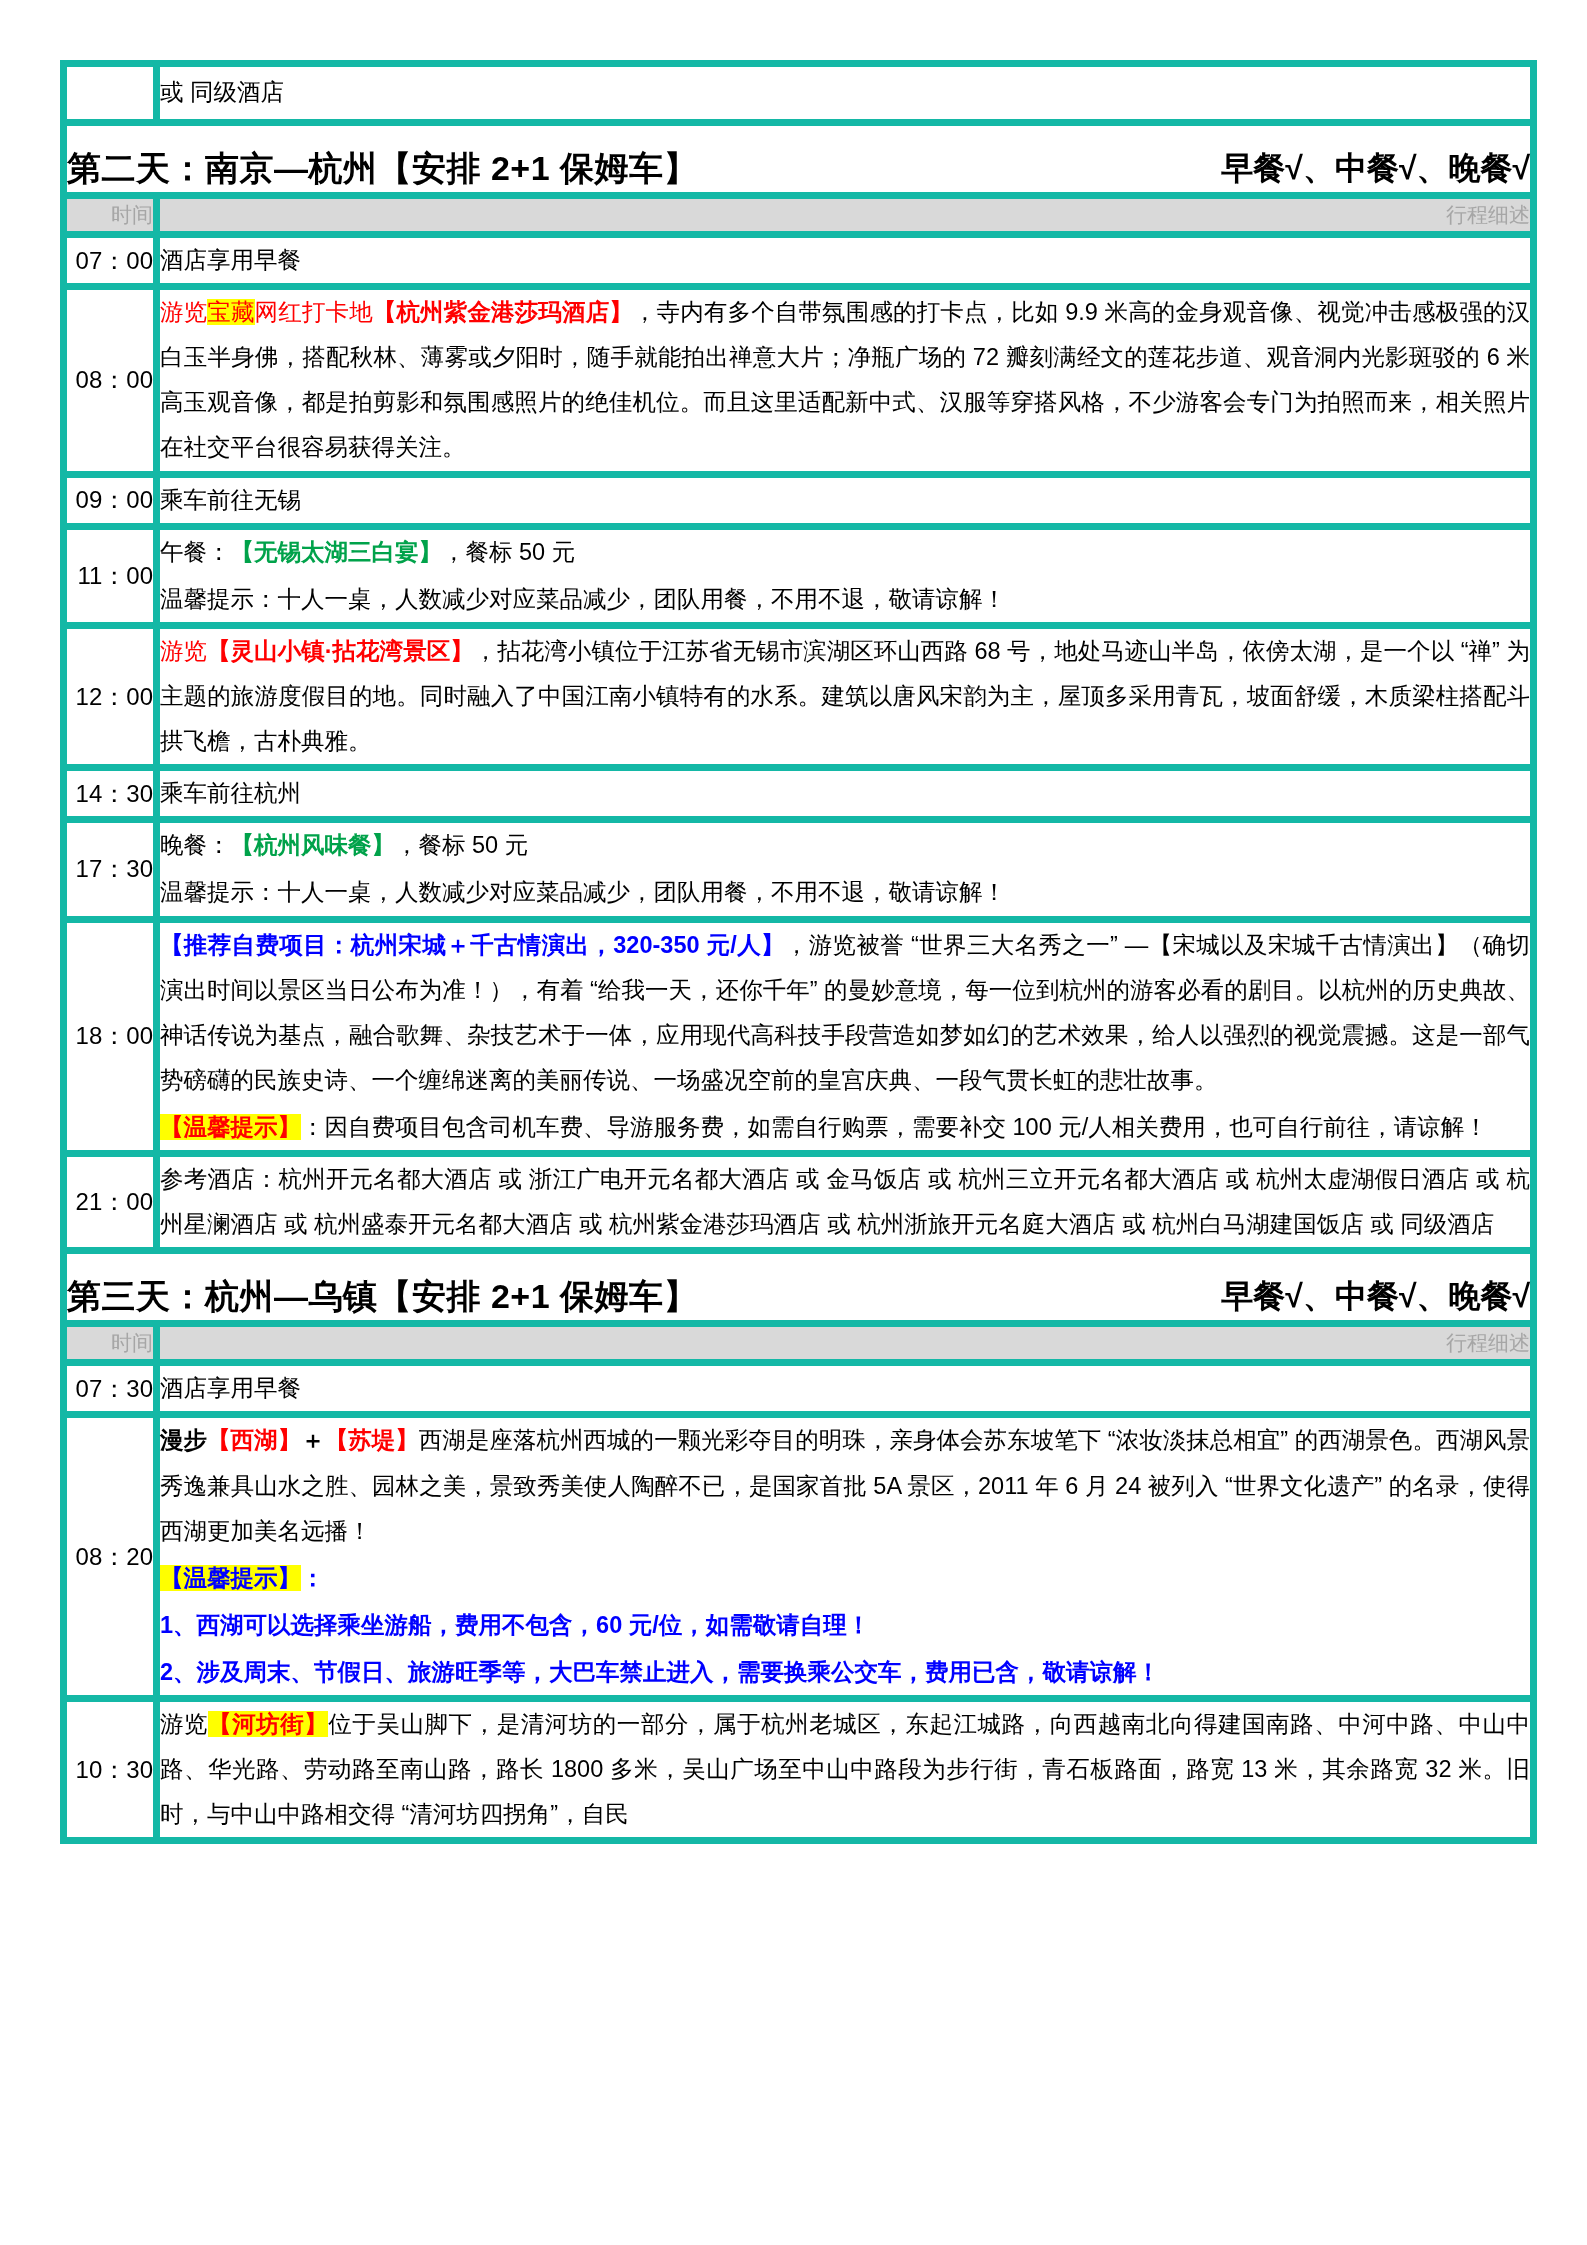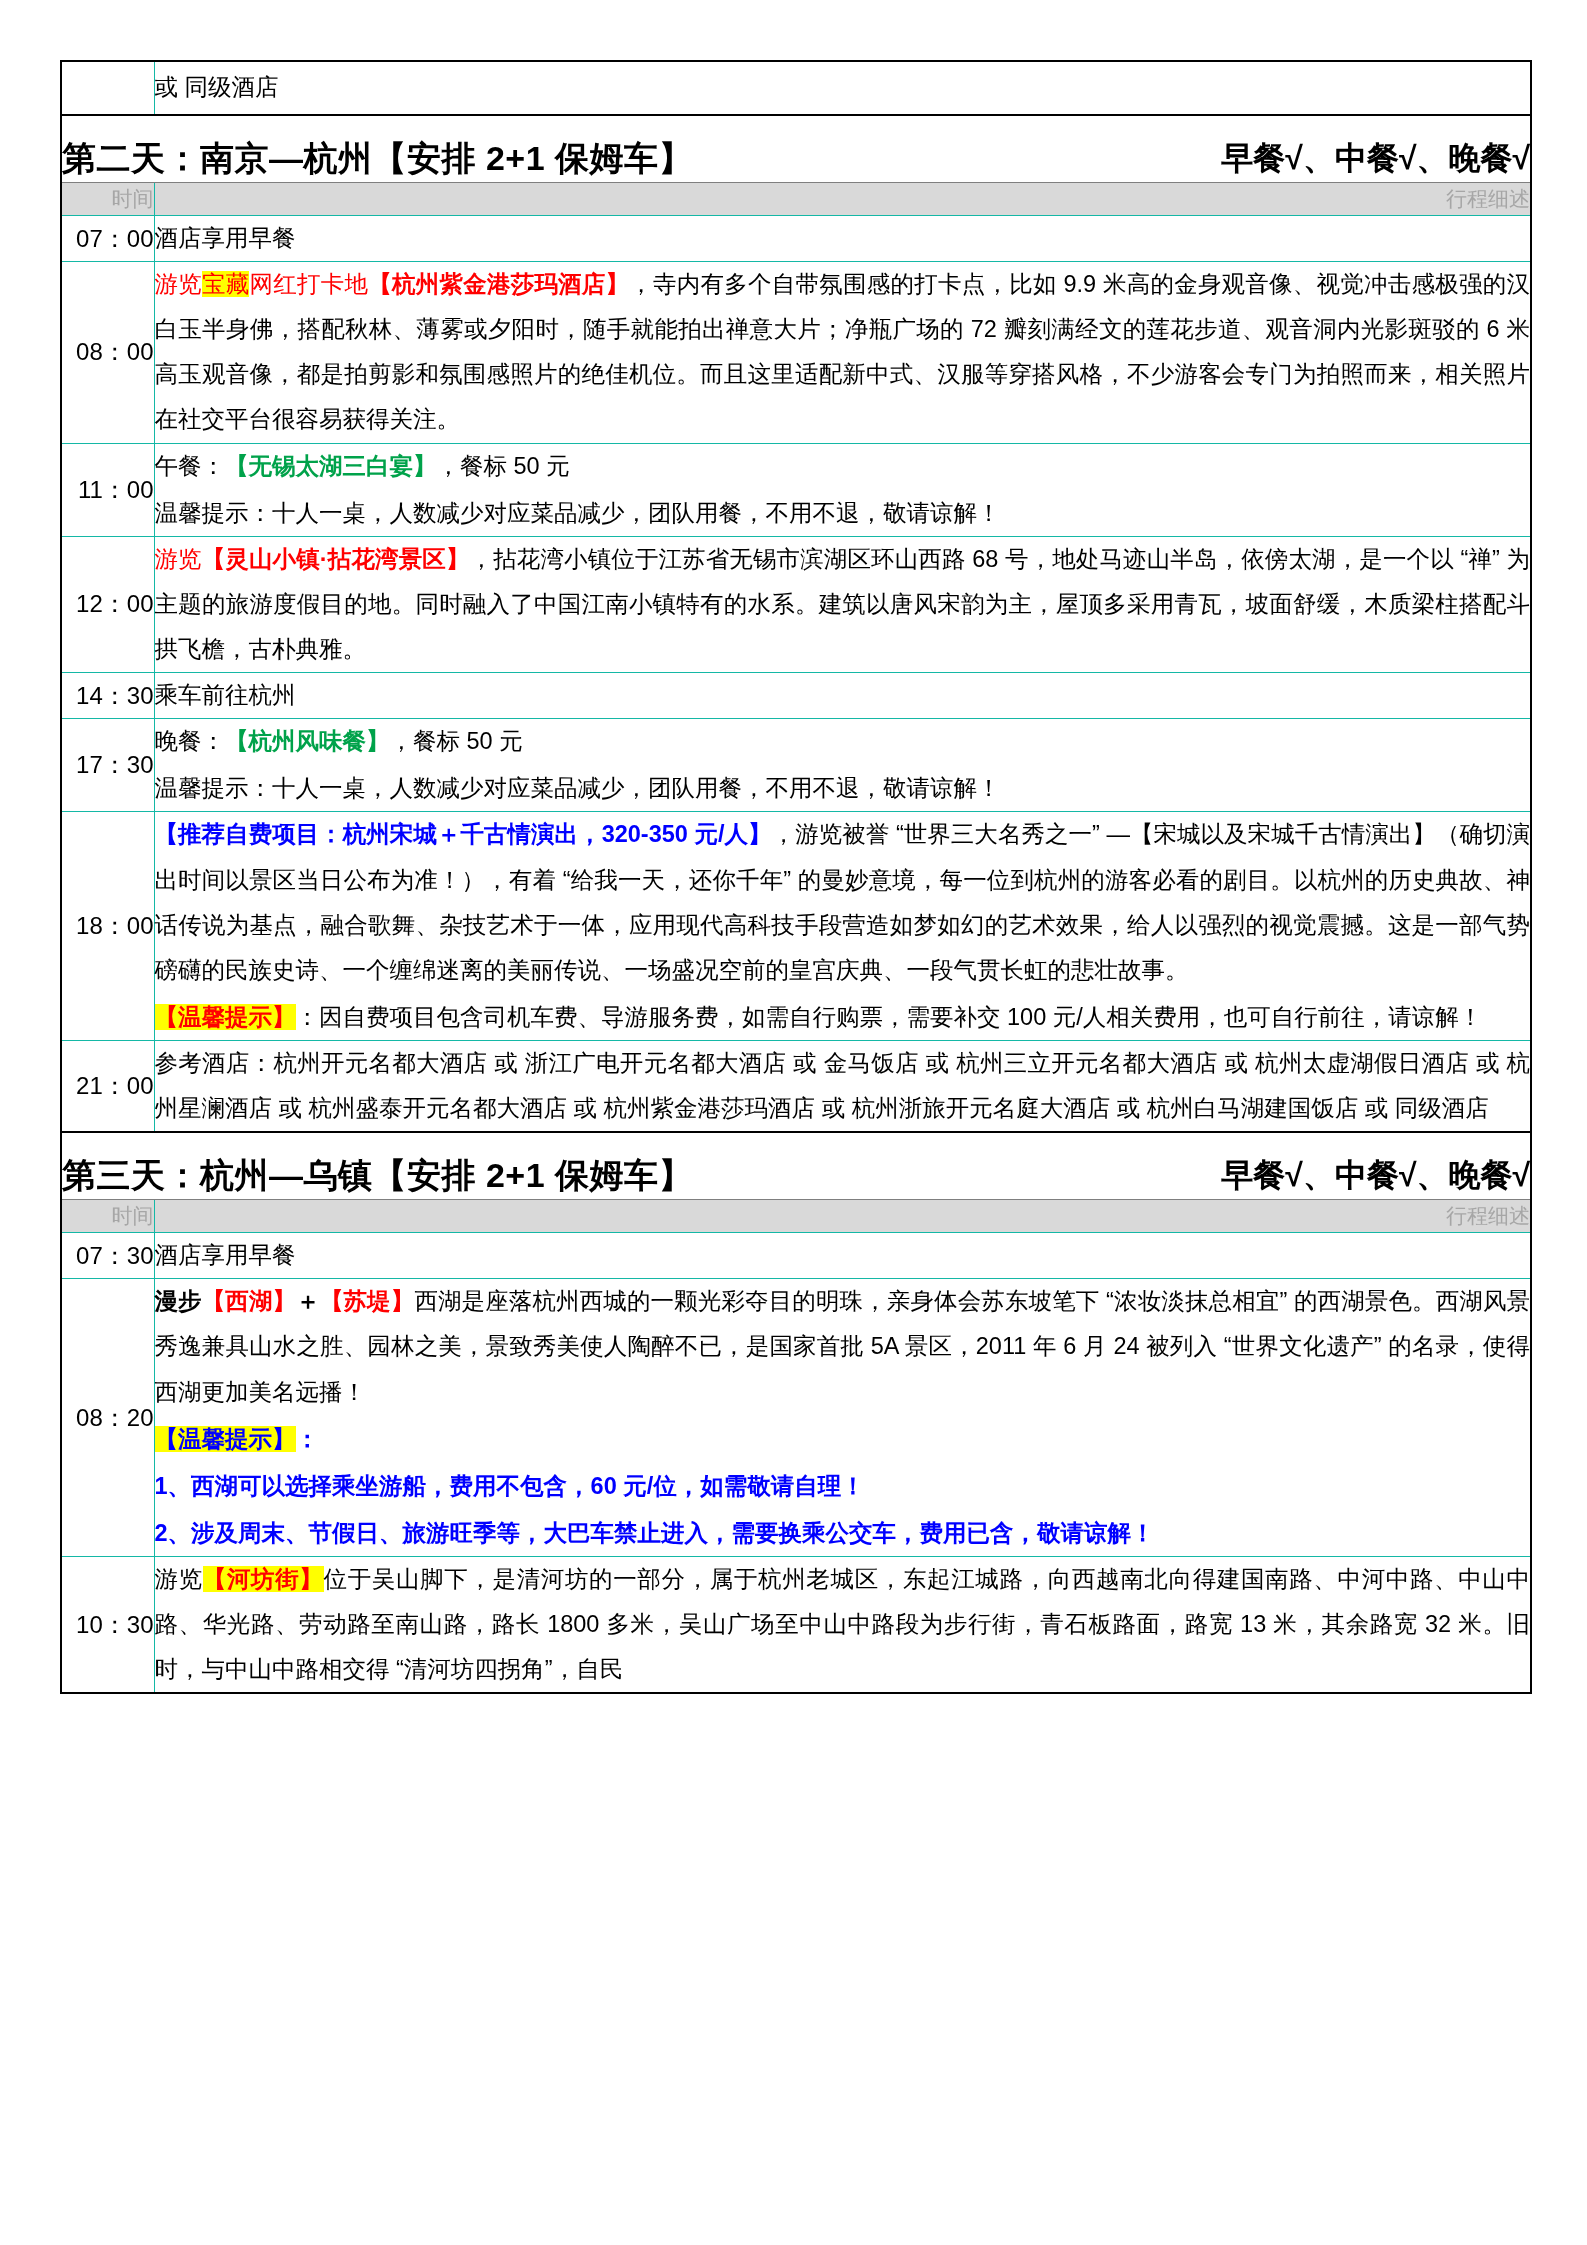--- a/index.html
+++ b/index.html
@@ -16,21 +16,21 @@
     padding:60px 57px 0 60px;
     position:relative;
   }
   table.itin{
     width:1470px;
     border-collapse:collapse;
     table-layout:fixed;
     border:2px solid #000;
   }
   table.itin td{
-    border:1px solid #14b8a6;
+    border:7px solid #14b8a6;
     vertical-align:middle;
     padding:0;
   }
   
   col.c-time{width:93px;}
   col.c-detail{width:1377px;}
 
   .cell-time{
     text-align:right;
     font-size:24px;
@@ -129,20 +129,26 @@
             <p><span class="">酒店享用早餐</span></p>
           </td>
         </tr>
         <tr>
           <td class="cell-time">08：00</td>
           <td class="cell-detail">
             <p><span class="red">游览</span><span class="red" style="background: rgb(255, 255, 0);">宝藏</span><span class="red">网红打卡地</span><span class="red-b">【杭州紫金港莎玛酒店】</span><span class="">，寺内有多个自带氛围感的打卡点，比如 9.9 米高的金身观音像、视觉冲击感极强的汉白玉半身佛，搭配秋林、薄雾或夕阳时，随手就能拍出禅意大片；净瓶广场的 72 瓣刻满经文的莲花步道、观音洞内光影斑驳的 6 米高玉观音像，都是拍剪影和氛围感照片的绝佳机位。而且这里适配新中式、汉服等穿搭风格，不少游客会专门为拍照而来，相关照片在社交平台很容易获得关注。</span></p>
           </td>
         </tr>
         <tr>
+          <td class="cell-time">09：00</td>
+          <td class="cell-detail">
+            <p><span class="">乘车前往无锡</span></p>
+          </td>
+        </tr>
+        <tr>
           <td class="cell-time">11：00</td>
           <td class="cell-detail">
             <p><span class="">午餐：</span><span class="green-b">【无锡太湖三白宴】</span><span class="">，餐标 50 元</span></p>
             <p><span class="">温馨提示：十人一桌，人数减少对应菜品减少，团队用餐，不用不退，敬请谅解！</span></p>
           </td>
         </tr>
         <tr>
           <td class="cell-time">12：00</td>
           <td class="cell-detail">
             <p><span class="red">游览</span><span class="red-b">【灵山小镇·拈花湾景区】</span><span class="">，拈花湾小镇位于江苏省无锡市滨湖区环山西路 68 号，地处马迹山半岛，依傍太湖，是一个以 “禅” 为主题的旅游度假目的地。同时融入了中国江南小镇特有的水系。建筑以唐风宋韵为主，屋顶多采用青瓦，坡面舒缓，木质梁柱搭配斗拱飞檐，古朴典雅。</span></p>

